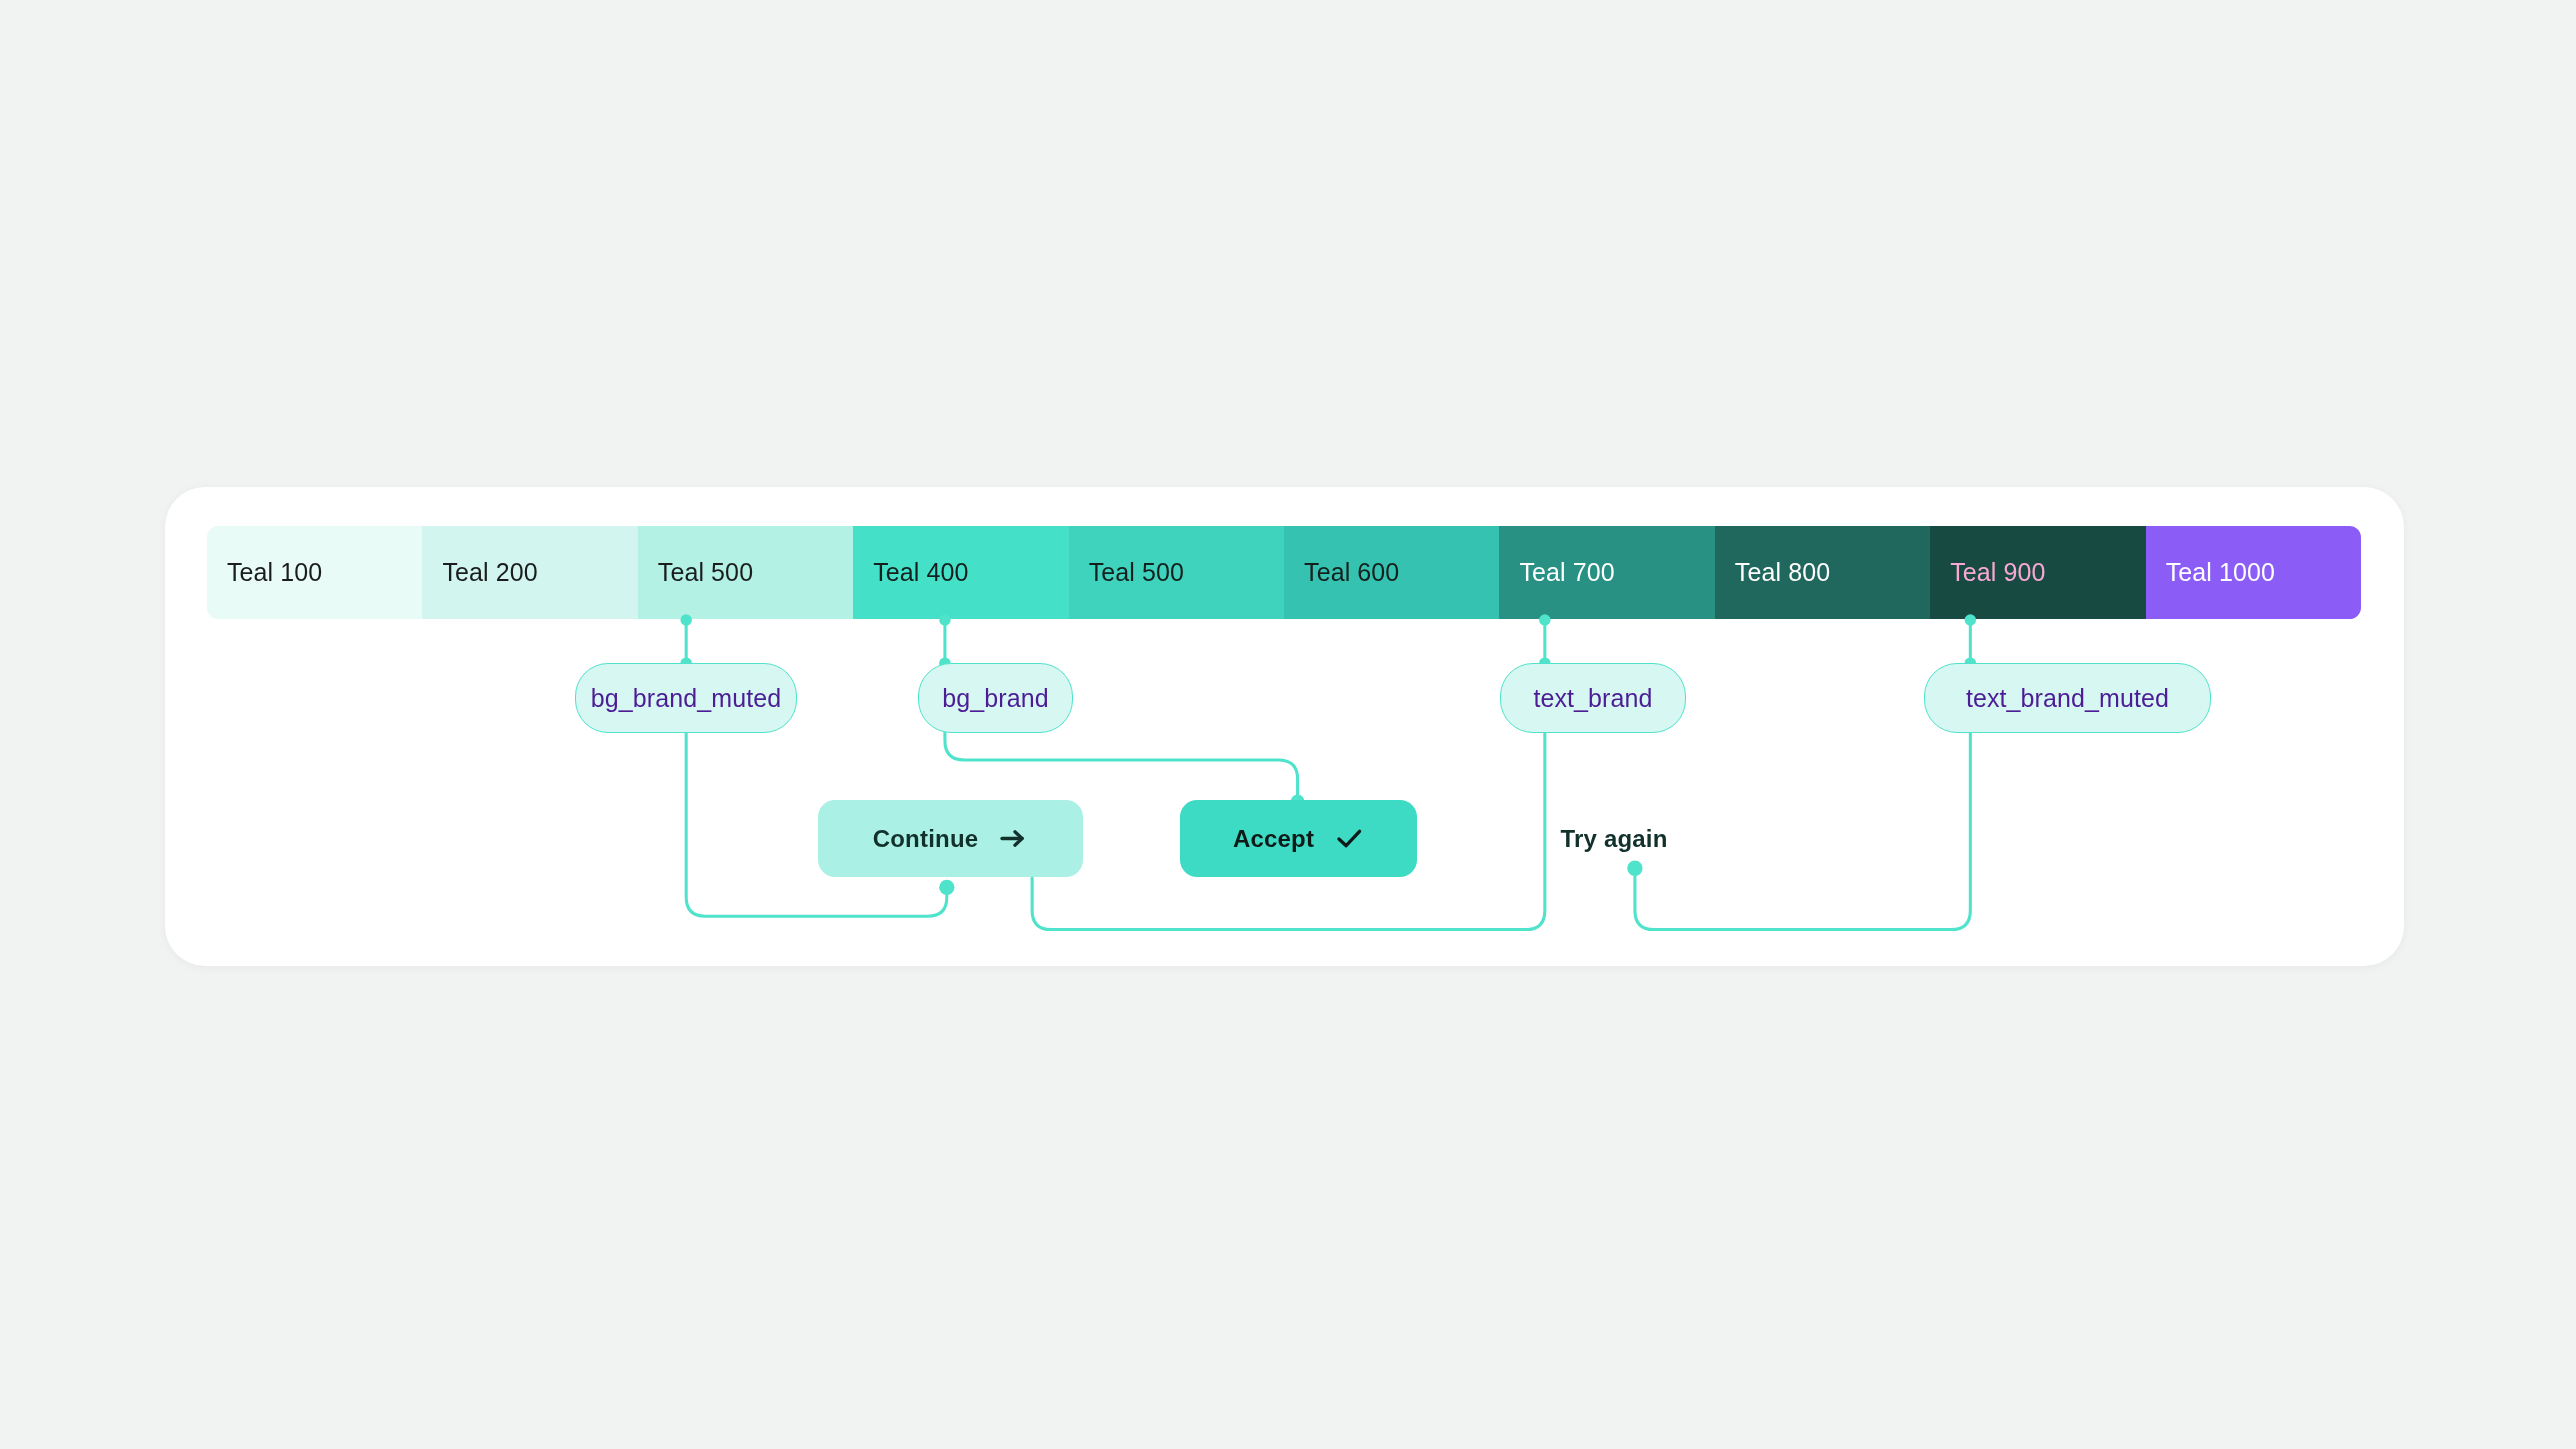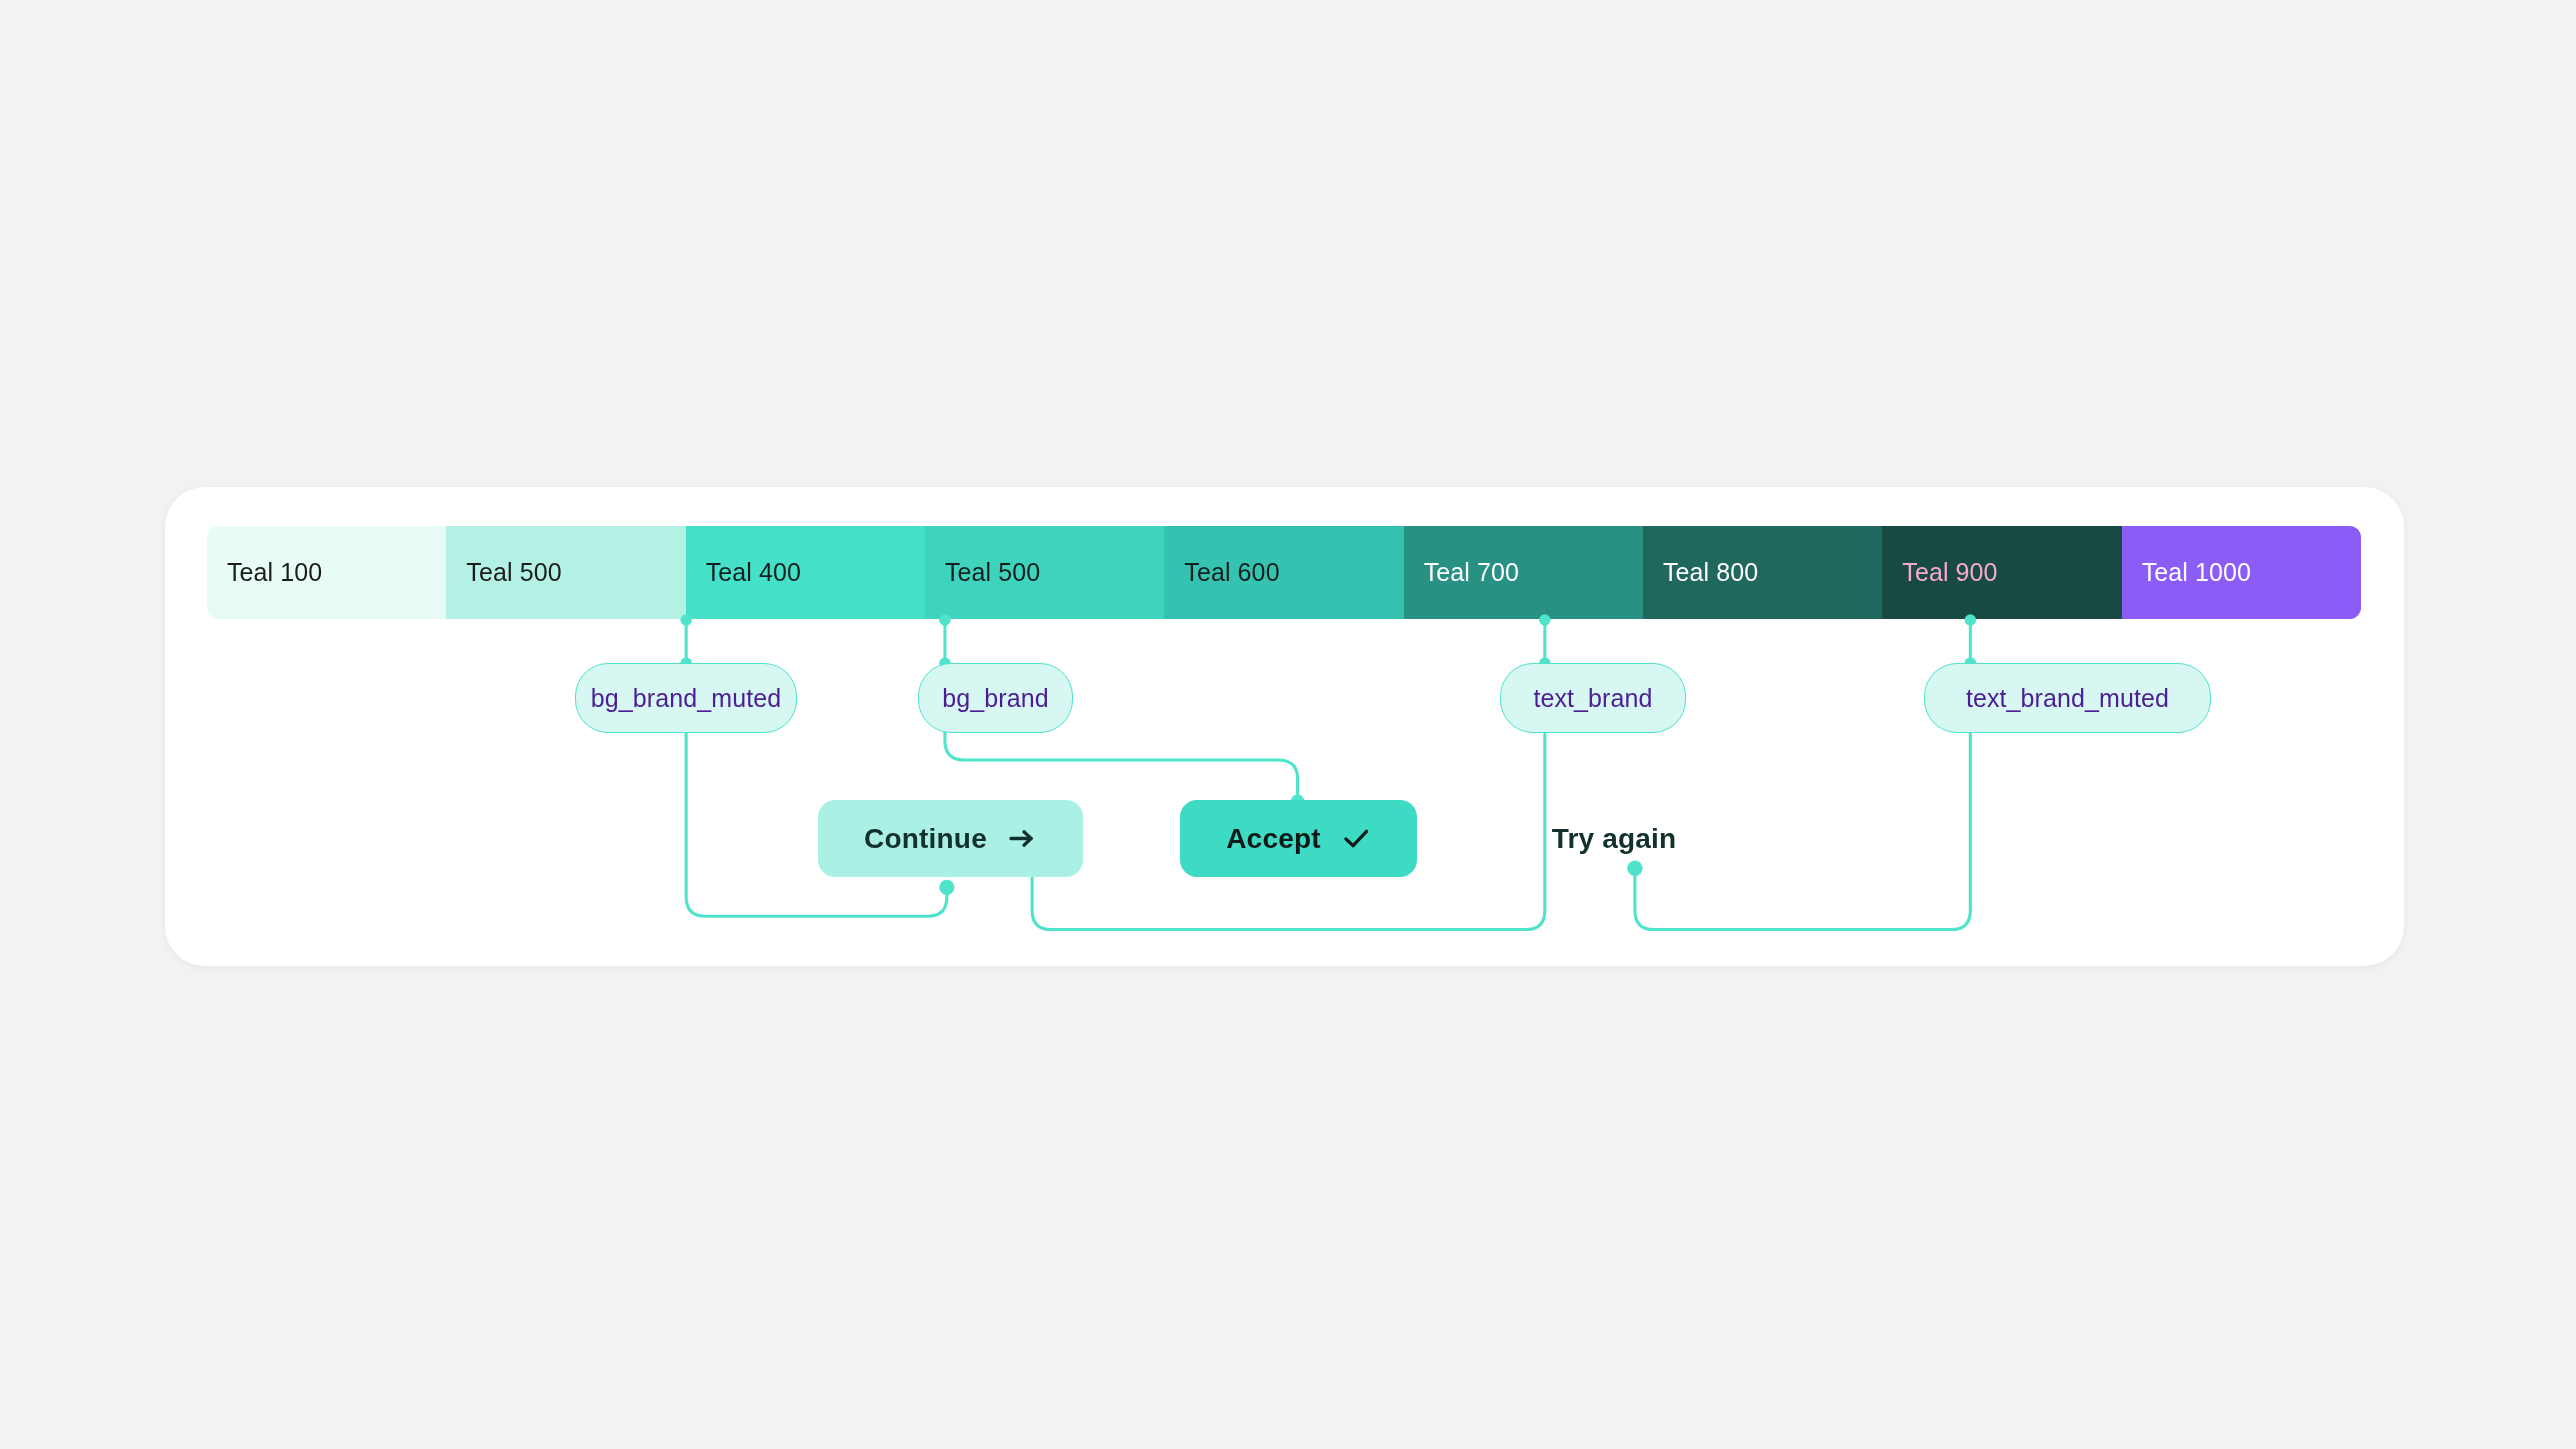--- a/index.html
+++ b/index.html
@@ -79,21 +79,21 @@
 
   
   .demo-btn {
     position: absolute;
     height: 77px;
     border-radius: 17px;
     display: flex;
     align-items: center;
     justify-content: center;
     gap: 21px;
-    font-size: 28px;
+    font-size: 24px;
     font-weight: bold;
     letter-spacing: 0.2px;
     border: none;
     cursor: pointer;
     font-family: "Liberation Sans", "DejaVu Sans", sans-serif;
   }
   #btn-continue {
     left: 818px; top: 800px; width: 265px;
     background: #aaf0e4;
     color: #12312c;
@@ -114,20 +114,23 @@
 </head>
 <body>
 
 <div id="stage">
 
   <div id="card"></div>
 
   <div id="swatches">
     <div class="swatch" style="background: rgb(233, 251, 247); color: rgb(26, 29, 28);">
         <span>Teal 100</span>
+      </div>
+    <div class="swatch" style="background: rgb(210, 246, 239); color: rgb(26, 29, 28);">
+        <span>Teal 200</span>
       </div>
     <div class="swatch" style="background: rgb(179, 241, 229); color: rgb(26, 29, 28);">
         <span>Teal 500</span>
       </div>
     <div class="swatch" style="background: rgb(69, 224, 200); color: rgb(19, 32, 30);">
         <span>Teal 400</span>
       </div>
     <div class="swatch" style="background: rgb(63, 210, 189); color: rgb(19, 32, 30);">
         <span>Teal 500</span>
       </div>

